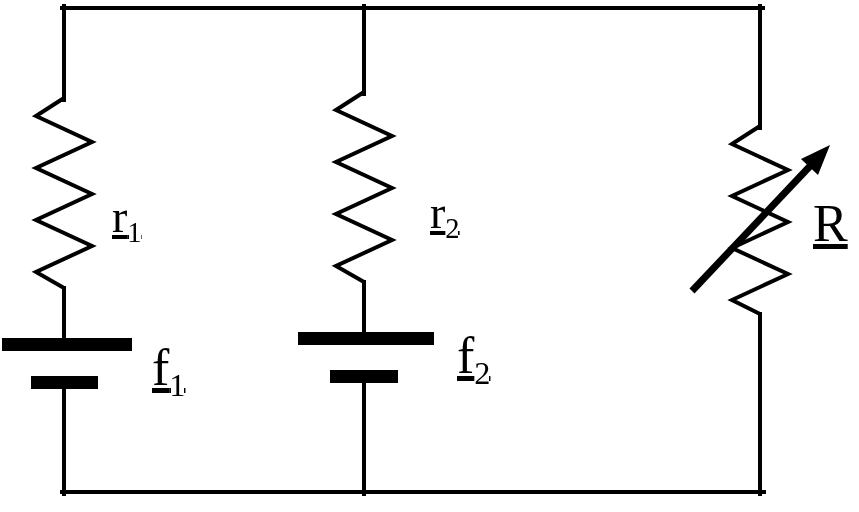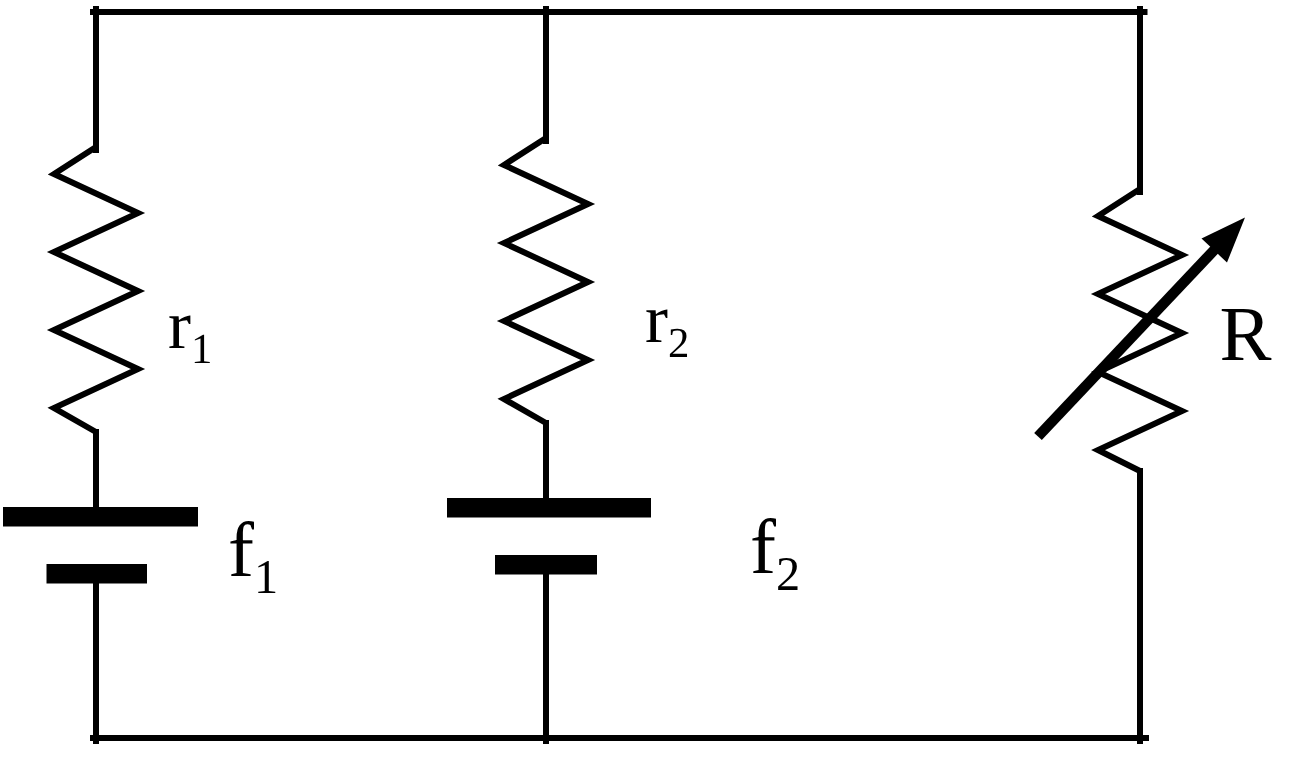--- a/index.html
+++ b/index.html
@@ -12,21 +12,21 @@
     background: var(--bg);
     font-family: "Liberation Serif", "DejaVu Serif", serif;
     overflow: hidden;
   }
   .stage svg { position:absolute; left:0; top:0; }
   .wire { stroke: var(--ink); stroke-width: 4; fill: none; stroke-linecap: square; }
   .resistor { stroke: var(--ink); stroke-width: 4; fill: none; stroke-linejoin: miter; }
   .plate { fill: var(--ink); stroke: none; }
   .arrow-shaft { stroke: var(--ink); stroke-width: 7; fill: none; stroke-linecap: butt; }
   .arrow-head { fill: var(--ink); stroke: none; }
-  .lbl { position:absolute; color: var(--ink); font-size: 46px; line-height: 1; white-space: nowrap; }
+  .lbl { position:absolute; color: var(--ink); font-size: 46px; line-height: 1; white-space: nowrap; text-decoration: underline; }
   .lbl sub { font-size: 0.62em; line-height: 1; }
   .lbl-R { font-size: 52px; }
   .lbl-f { font-size: 52px; }
 </style>
 </head>
 <body>
 
 <div class="stage">
 
   <svg width="859" height="512" viewBox="0 0 859 512">
@@ -64,17 +64,17 @@
   </div>
 
   <div class="lbl lbl-R" style="left:813px; top:198px;">
     <span>R</span><sub></sub>
   </div>
 
   <div class="lbl lbl-f" style="left:152px; top:342px;">
     <span>f</span><sub>1</sub>
   </div>
 
-  <div class="lbl lbl-f" style="left:457px; top:340px;margin-left:43px;">
+  <div class="lbl lbl-f" style="left:457px; top:330px;">
     <span>f</span><sub>2</sub>
   </div>
 
 </div>
 
 </body></html>

